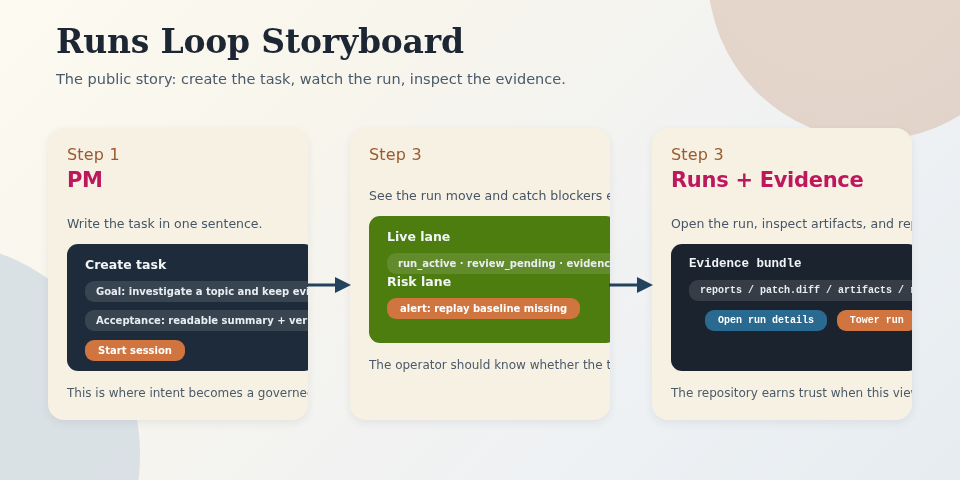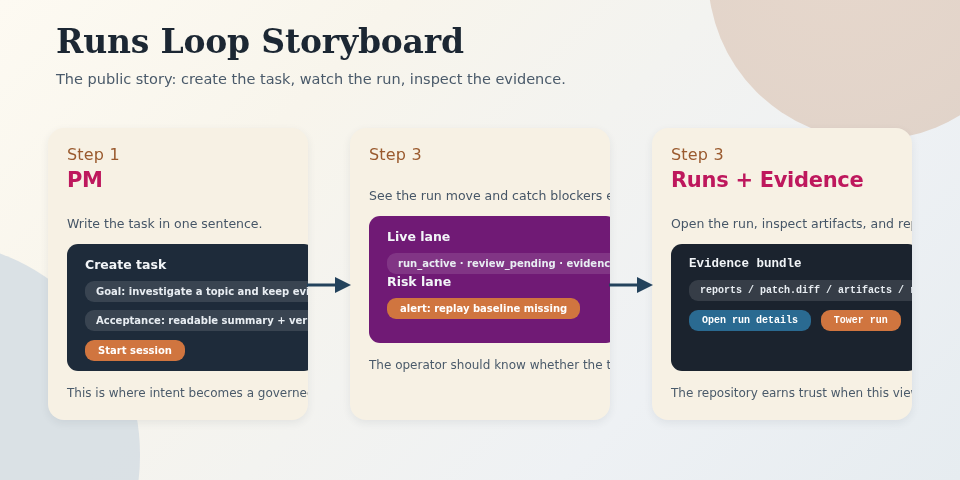--- a/index.html
+++ b/index.html
@@ -124,21 +124,21 @@
     margin-top: 13px;
     width: 248px;
     height: 127px;
     border-radius: 11px;
     position: relative;
     overflow: visible;
     box-sizing: border-box;
     padding: 13px 0 0 18px;
   }
   .panel-dark  { background: #1e2b3a; }
-  .panel-slate { background: #701a75; }
+  .panel-slate { background: #4d7c0f; }
   .panel-ink   { background: #1b232e; font-family: Liberation Mono, monospace; }
 
   .panel-heading {
     font-size: 12.5px;
     font-weight: bold;
     color: #f2f5f8;
     white-space: nowrap;
   }
 
   .chip {
@@ -158,21 +158,21 @@
     display: inline-block;
     margin-top: 9px;
     padding: 5px 13px;
     border-radius: 9px;
     font-size: 10px;
     font-weight: bold;
     color: #ffffff;
     white-space: nowrap;
   }
   .btn-orange { background: #d0753f; }
-  .btn-blue   { background: #2a6a91; }
+  .btn-blue   { background: #2a6a91; margin-left: 16px; }
 
   .panel-sub-heading {
     margin-top: 0;
     font-size: 12.5px;
     font-weight: bold;
     color: #f2f5f8;
     white-space: nowrap;
   }
 
   .card-footnote {

